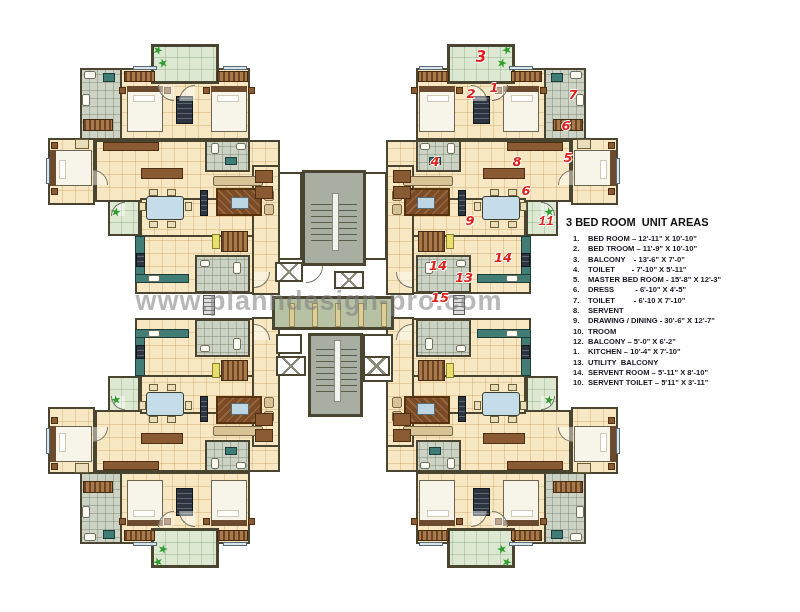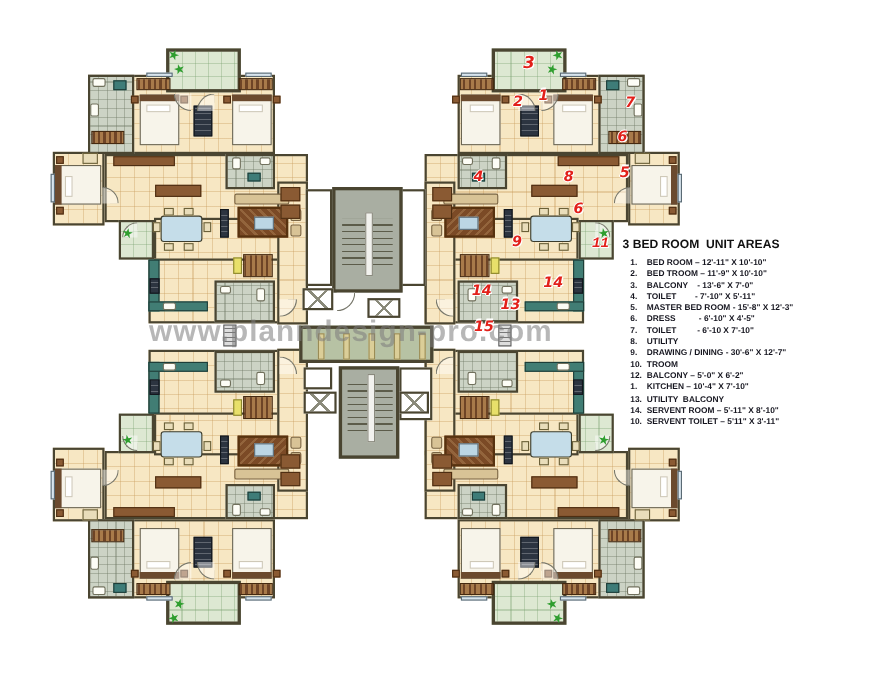--- a/index.html
+++ b/index.html
@@ -380,21 +380,21 @@
   <div id="legend">
     <div class="legend-title">3 BED ROOM  UNIT AREAS</div>
     <div id="legend-items">
         <div class="legend-row"><span class="legend-num">1.</span><span class="legend-text">BED ROOM – 12'-11" X 10'-10"</span></div>
         <div class="legend-row"><span class="legend-num">2.</span><span class="legend-text">BED TROOM – 11'-9" X 10'-10"</span></div>
         <div class="legend-row"><span class="legend-num">3.</span><span class="legend-text">BALCONY    - 13'-6" X 7'-0"</span></div>
         <div class="legend-row"><span class="legend-num">4.</span><span class="legend-text">TOILET        - 7'-10" X 5'-11"</span></div>
         <div class="legend-row"><span class="legend-num">5.</span><span class="legend-text">MASTER BED ROOM - 15'-8" X 12'-3"</span></div>
         <div class="legend-row"><span class="legend-num">6.</span><span class="legend-text">DRESS          - 6'-10" X 4'-5"</span></div>
         <div class="legend-row"><span class="legend-num">7.</span><span class="legend-text">TOILET         - 6'-10 X 7'-10"</span></div>
-        <div class="legend-row"><span class="legend-num">8.</span><span class="legend-text">UTILITY</span></div>
+        <div class="legend-row"><span class="legend-num">8.</span><span class="legend-text">SERVENT</span></div>
         <div class="legend-row"><span class="legend-num">9.</span><span class="legend-text">DRAWING / DINING - 30'-6" X 12'-7"</span></div>
         <div class="legend-row"><span class="legend-num">10.</span><span class="legend-text">TROOM</span></div>
         <div class="legend-row"><span class="legend-num">12.</span><span class="legend-text">BALCONY – 5'-0" X 6'-2"</span></div>
         <div class="legend-row"><span class="legend-num">1.</span><span class="legend-text">KITCHEN – 10'-4" X 7'-10"</span></div>
         <div class="legend-row"><span class="legend-num">13.</span><span class="legend-text">UTILITY  BALCONY</span></div>
         <div class="legend-row"><span class="legend-num">14.</span><span class="legend-text">SERVENT ROOM – 5'-11" X 8'-10"</span></div>
         <div class="legend-row"><span class="legend-num">10.</span><span class="legend-text">SERVENT TOILET – 5'11" X 3'-11"</span></div>
       </div>
   </div>
 

